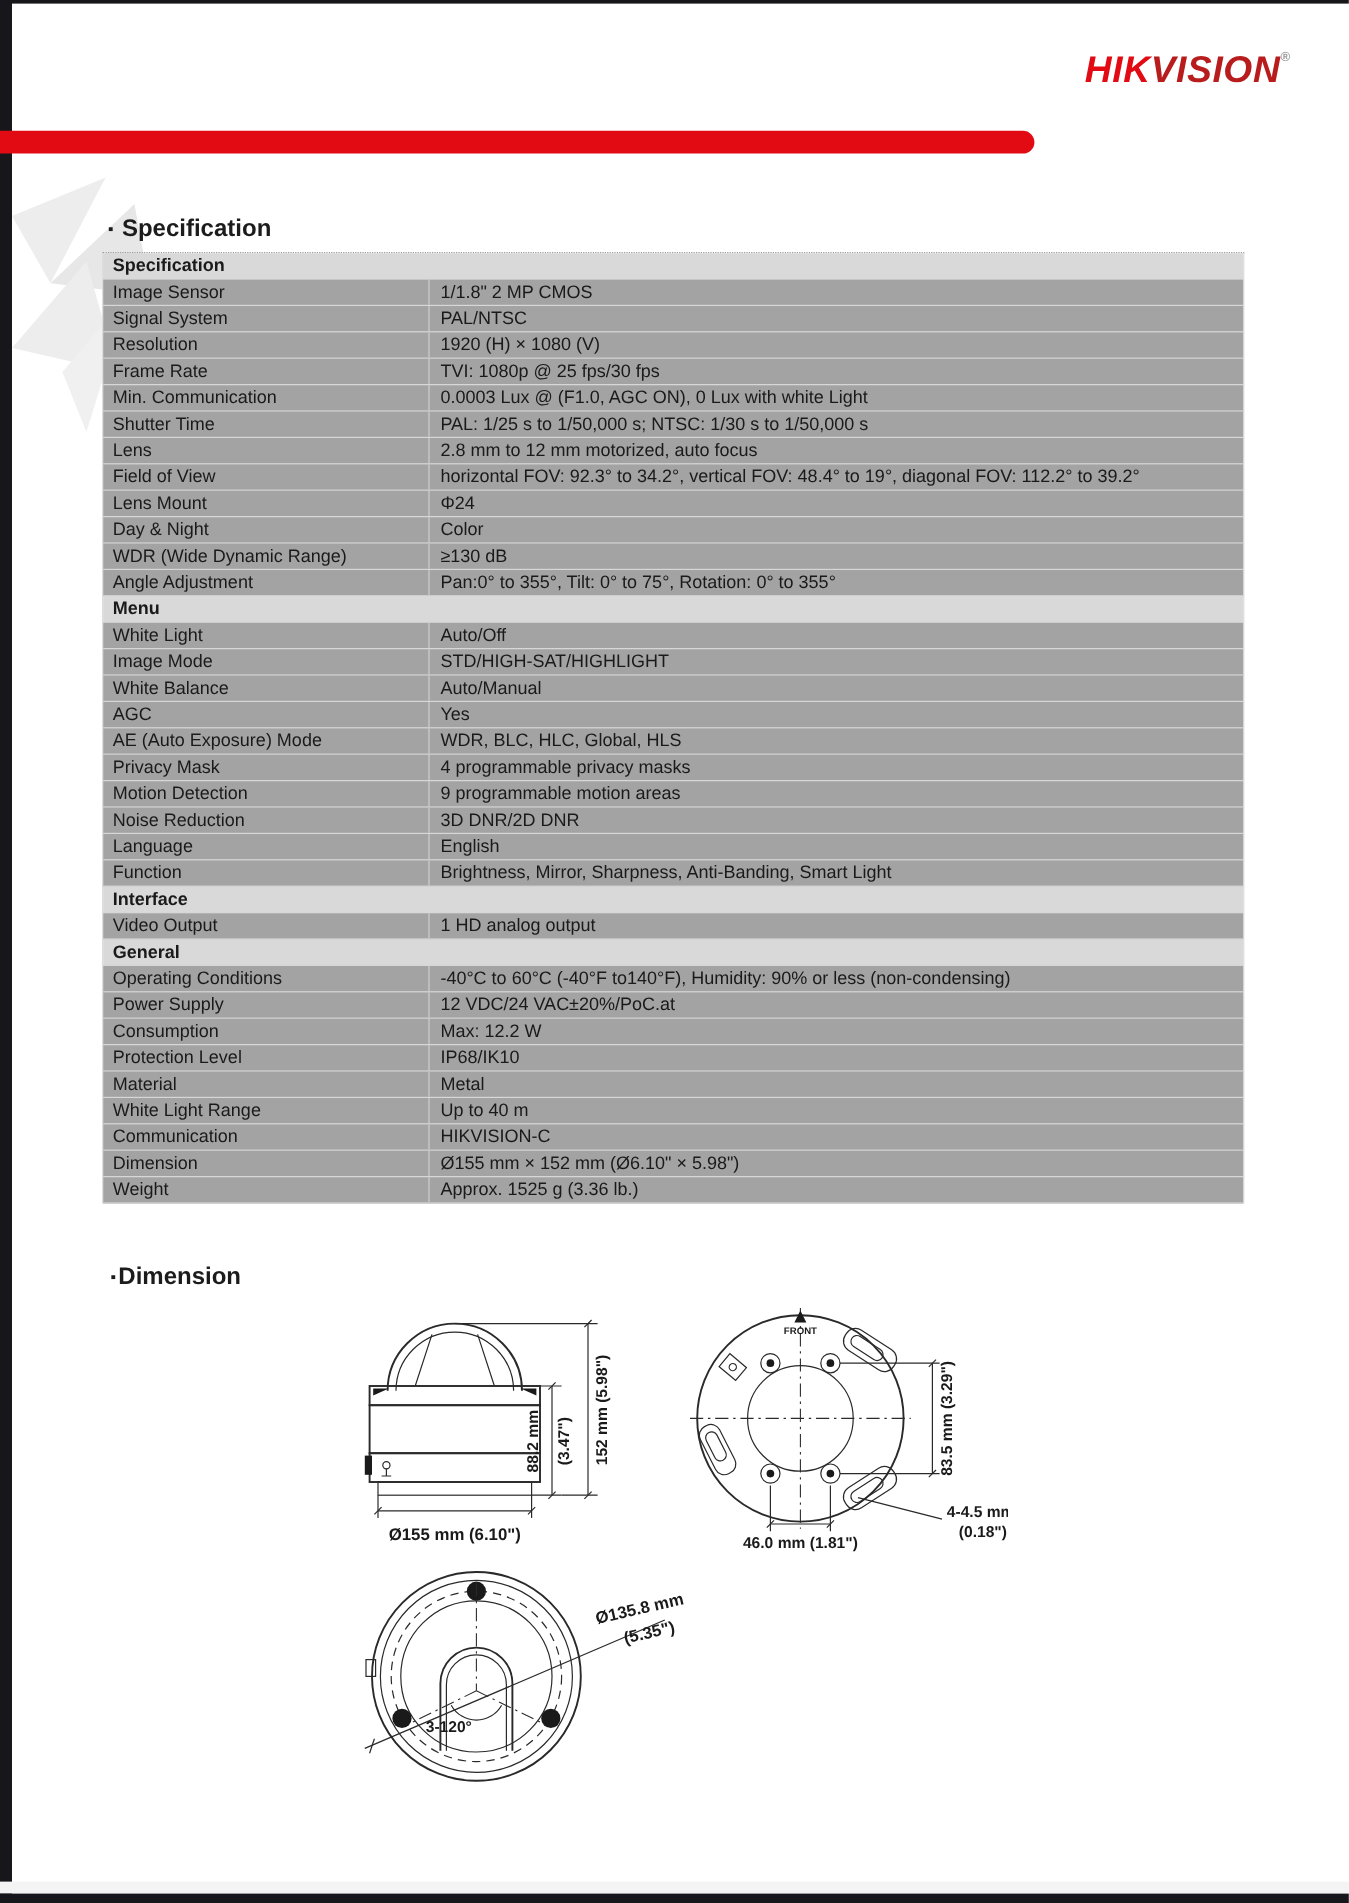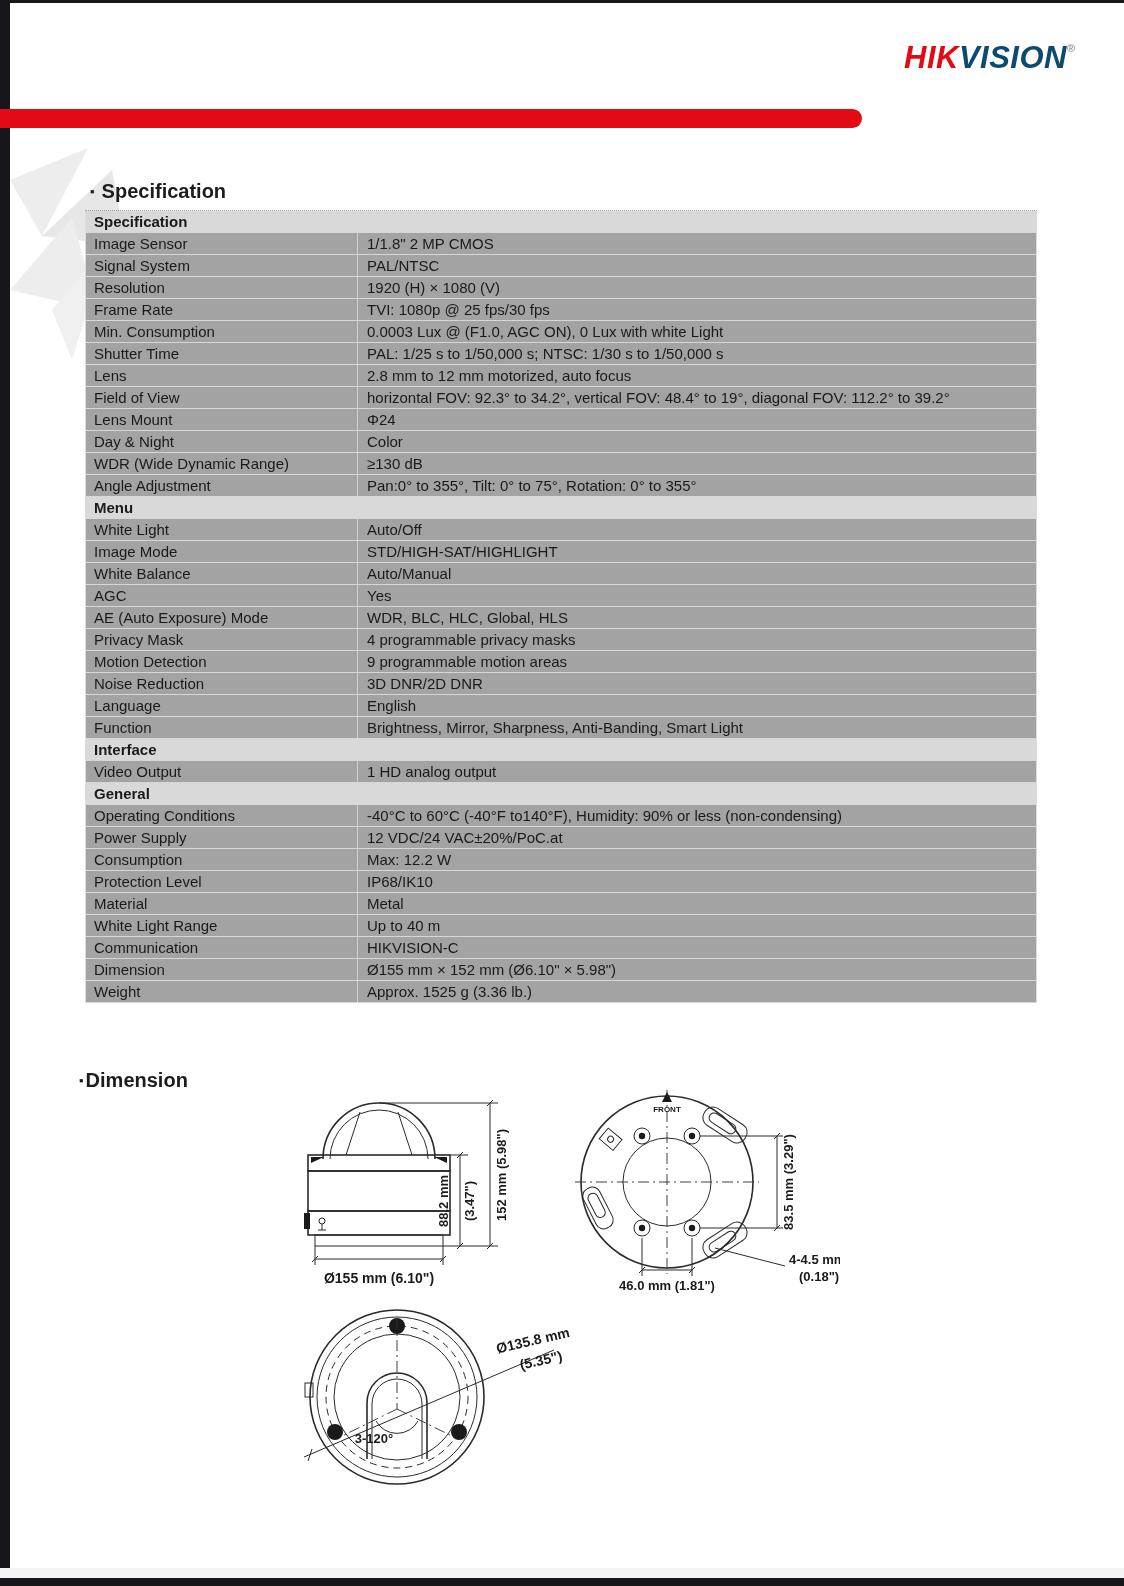--- a/index.html
+++ b/index.html
@@ -13,31 +13,31 @@
   }
   
   .edge-left   { position:absolute; left:0; top:0; width:10px; height:1586px; background:#17171b; }
   .edge-top    { position:absolute; left:0; top:0; width:1124px; height:3px; background:#17171b; }
   .edge-botgray{ position:absolute; left:0; top:1568px; width:1124px; height:10px; background:#f4f4f4; }
   .edge-botblk { position:absolute; left:0; top:1578px; width:1124px; height:8px; background:#17171b; }
 
   
   .logo { position:absolute; top:40px; left:858px; font-size:31px; font-weight:bold; font-style:italic; letter-spacing:0.5px; white-space:nowrap; }
   .logo .red  { color:#e20a13;margin-left:46px; }
-  .logo .gray { color:#0c4a6e; }
+  .logo .gray { color:#b91c1c; }
   .logo .reg  { color:#97989b; font-size:11px; font-style:normal; vertical-align:top; position:relative; top:2px; }
   .redbar { position:absolute; left:0; top:109px; width:862px; height:19px; background:#e20a13; border-radius:0 10px 10px 0; }
 
   .watermark { position:absolute; left:10px; top:148px; }
 
   
   .heading { position:absolute; font-weight:bold; color:#1c1c1c; white-space:nowrap; }
   .heading .bullet { font-size:13px; vertical-align:2px; margin-right:7px; }
   #spec-heading { left:90px; top:180px; font-size:20px; }
-  #dim-heading  { left:79px; top:1053px; font-size:20px;margin-top:16px; }
+  #dim-heading  { left:92px; top:1053px; font-size:20px; }
   #dim-heading .bullet { margin-right:2px; }
 
   
   .spec-table {
     position:absolute; left:85px; top:210px; width:952px;
     border-top:1px dotted #9a9a9a;
     border-left:1px solid #dcdcdc; border-right:1px solid #dcdcdc;
     font-size:15px;
   }
   .trow { display:flex; height:22px; line-height:21px; border-bottom:1px solid #d7d7d7; background:#a3a3a3; white-space:nowrap; }
@@ -92,21 +92,21 @@
       </div>
       <div class="trow">
         <div class="tlabel">Resolution</div>
         <div class="tvalue">1920 (H) × 1080 (V)</div>
       </div>
       <div class="trow">
         <div class="tlabel">Frame Rate</div>
         <div class="tvalue">TVI: 1080p @ 25 fps/30 fps</div>
       </div>
       <div class="trow">
-        <div class="tlabel">Min. Consumption</div>
+        <div class="tlabel">Min. Communication</div>
         <div class="tvalue">0.0003 Lux @ (F1.0, AGC ON), 0 Lux with white Light</div>
       </div>
       <div class="trow">
         <div class="tlabel">Shutter Time</div>
         <div class="tvalue">PAL: 1/25 s to 1/50,000 s; NTSC: 1/30 s to 1/50,000 s</div>
       </div>
       <div class="trow">
         <div class="tlabel">Lens</div>
         <div class="tvalue">2.8 mm to 12 mm motorized, auto focus</div>
       </div>

